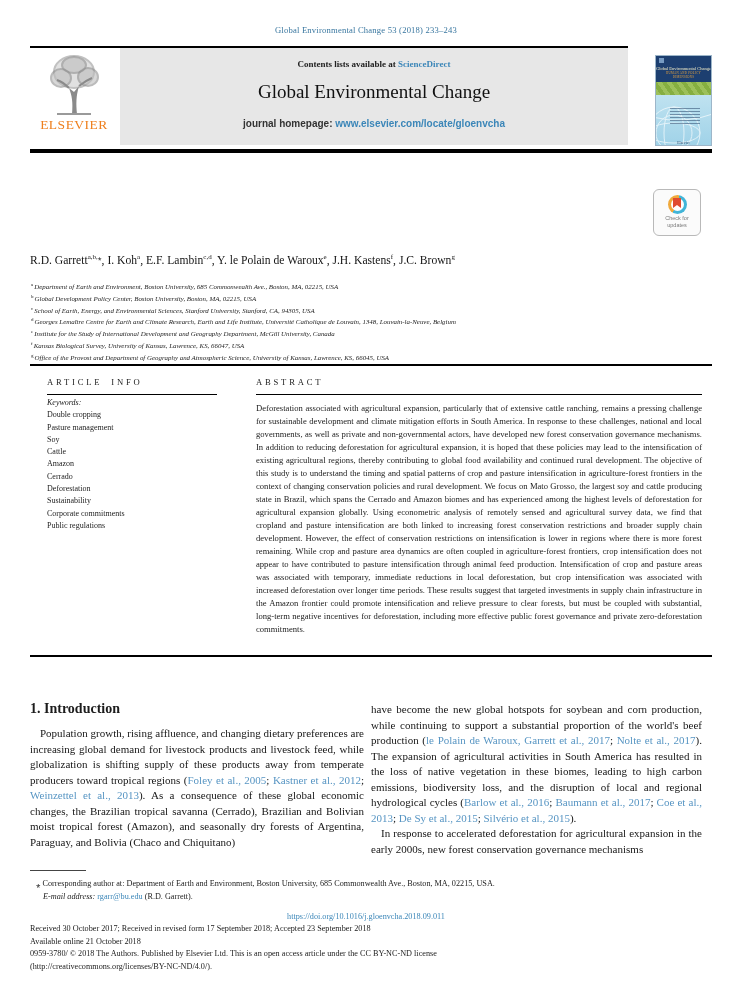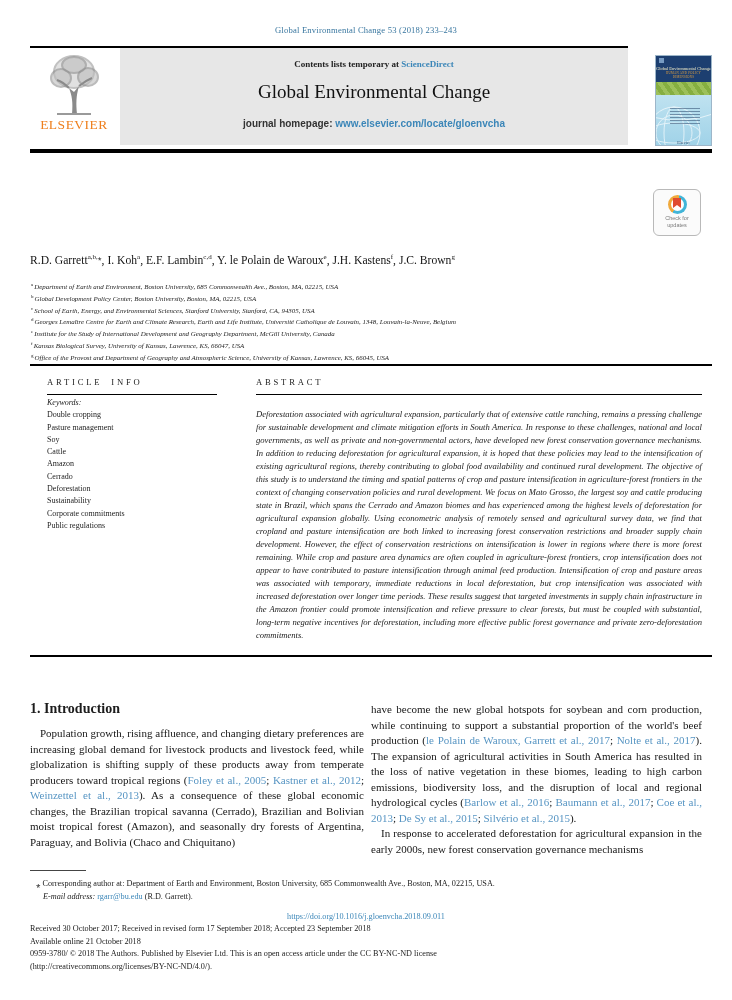--- a/index.html
+++ b/index.html
@@ -77,21 +77,21 @@
   .affiliations sup { font-size:5px; font-style:normal; margin-right:1px; }
 
   .rule-mid { position:absolute; left:30px; width:682px; height:2px; background:#000; }
 
   .col-heading { font-size:8.6px; letter-spacing:2.8px; word-spacing:4px; color:#222; }
   .col-rule { height:1px; background:#000; margin-top:7px; }
   .info-col { position:absolute; left:47px; top:377px; width:170px; }
   .keywords { margin-top:2px; font-size:8px; line-height:12.3px; }
   .kw-label { font-style:italic; }
   .abstract-col { position:absolute; left:256px; top:377px; width:446px; }
-  .abstract-text { margin-top:13px; font-size:8.6px; line-height:13px; text-align:justify; color:#1b1b1b;font-style:italic; }
+  .abstract-text { margin-top:7px; font-size:8.6px; line-height:13px; text-align:justify; color:#1b1b1b; }
 
   .intro-heading { position:absolute; left:30px; top:701px; font-size:14px; font-weight:bold; }
   .body-col { position:absolute; font-size:11px; line-height:15.5px; text-align:justify; color:#161616; }
   .body-col.left { left:30px; top:726px; width:334px; }
   .body-col.right { left:371px; top:702px; width:331px; }
   .body-col p.indent { text-indent:10px; }
   .cite { color:#5795c3; }
 
   .foot-rule { position:absolute; left:30px; top:870px; width:56px; height:1px; background:#444; }
   .footnote { position:absolute; left:30px; top:877px; width:672px; font-size:8.2px; line-height:13px; }
@@ -124,21 +124,21 @@
         <path d="M29 62 C30 50 29 44 26 36 L31 40 L36 34 C33 44 33 52 34 62 Z" fill="#8a8a8a"></path>
         <path d="M26 36 C22 32 20 30 14 28 M36 34 C41 30 44 28 49 26" stroke="#8a8a8a" stroke-width="2" fill="none"></path>
         <path d="M14 62 H48" stroke="#9a9a9a" stroke-width="2"></path>
       </svg>
     </span>
     <div class="elsevier-word">ELSEVIER</div>
   </div>
 
   <div class="banner-gray">
     <div class="contents-line">
-      <span>Contents lists temporary at </span><span class="link">ScienceDirect</span>
+      <span>Contents lists available at </span><span class="link">ScienceDirect</span>
     </div>
     <div class="journal-name">Global Environmental Change</div>
     <div class="homepage">
       <span>journal homepage: </span><span class="link">www.elsevier.com/locate/gloenvcha</span>
     </div>
   </div>
 
   <div class="cover-thumb">
     <div class="cover-navy">
       <div class="cover-mark"></div>

